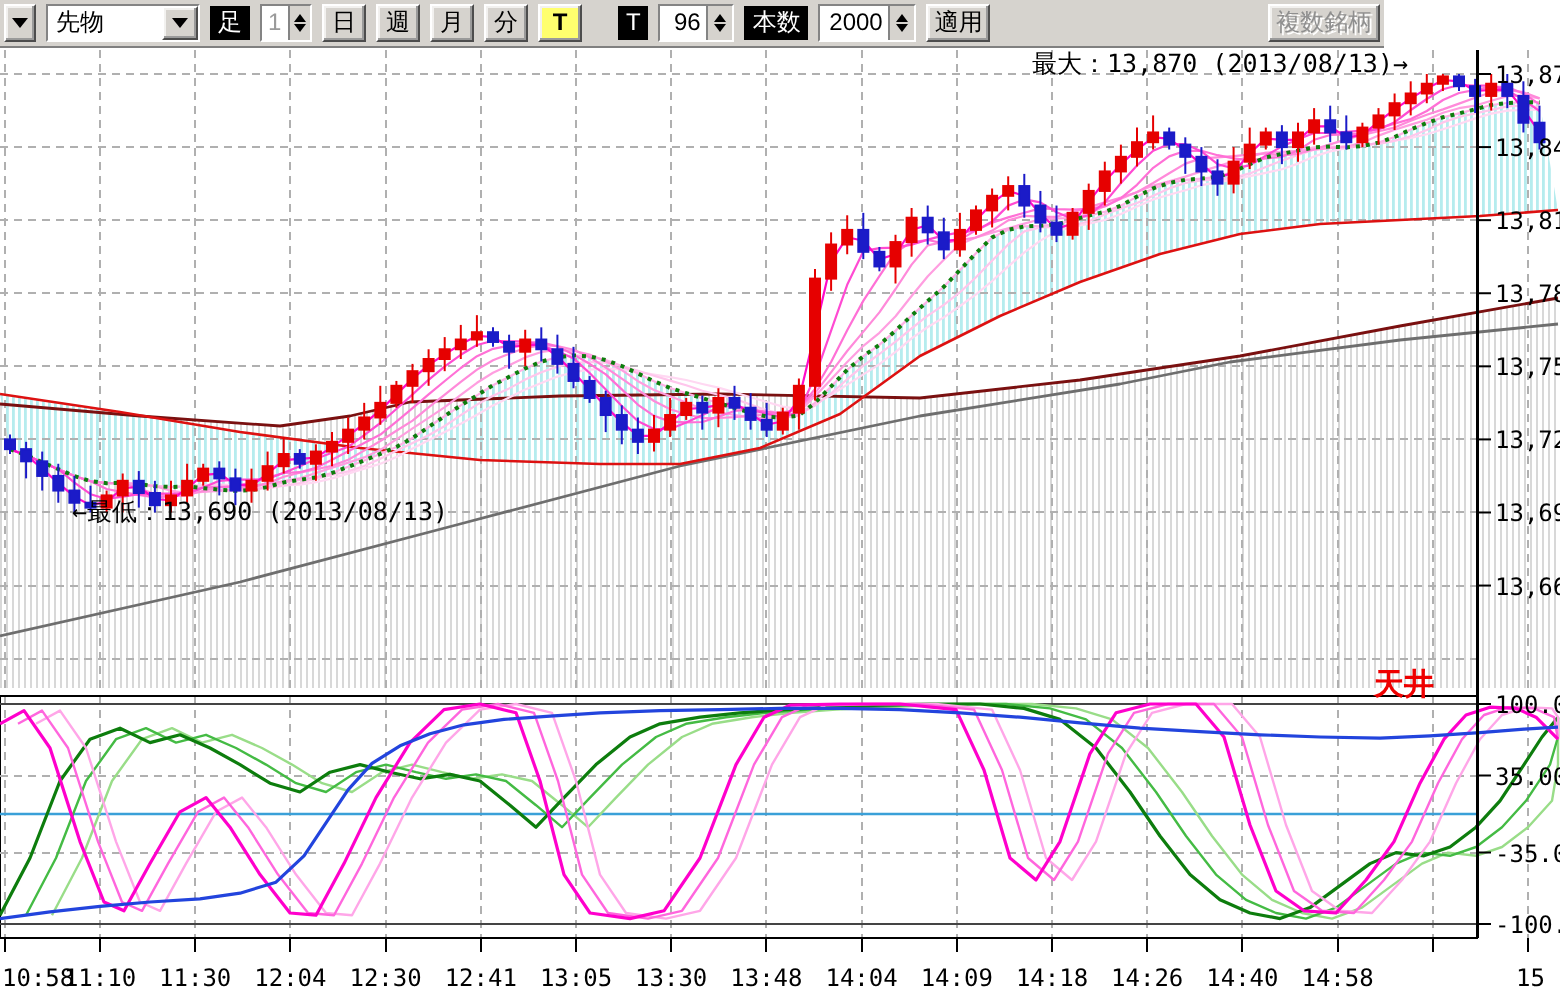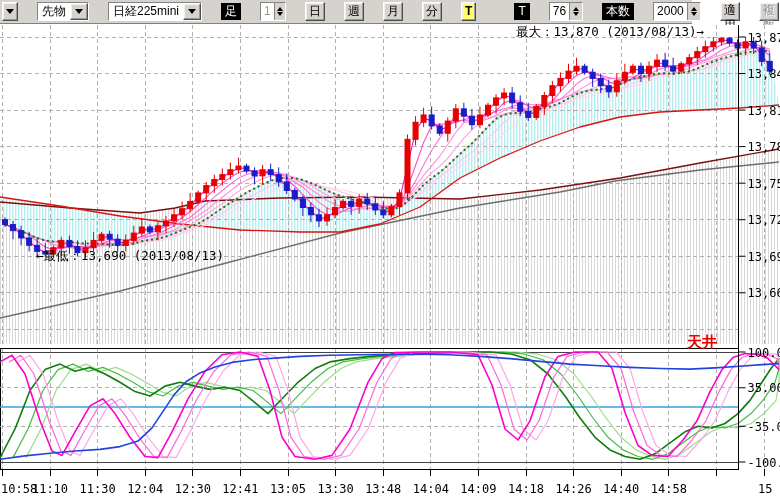--- a/index.html
+++ b/index.html
@@ -1,20 +1,20 @@
 <!DOCTYPE html>
 <html><head>
 <meta charset="utf-8">
 <style>
   html,body{margin:0;padding:0;background:#fff;}
   body{width:780px;height:500px;position:relative;overflow:hidden;
        font-family:"Liberation Sans", sans-serif;-webkit-font-smoothing:none;}
   
   .toolbar{position:absolute;left:0;top:0;width:692px;height:24px;background:#d6d3ce;
-           border-bottom:1px solid #808080;display:flex;align-items:center;padding:0 2px;box-sizing:border-box;gap:19px;}
+           border-bottom:1px solid #808080;display:flex;align-items:center;padding:0 2px;box-sizing:border-box;gap:5px;}
   .raised{background:#d6d3ce;border:1px solid;border-color:#ffffff #4d4d4d #4d4d4d #ffffff;
           box-shadow:inset -1px -1px 0 #9a9a9a, inset 1px 1px 0 #f2f1ef;}
   .sunken{background:#fff;border:1px solid;border-color:#848484 #ffffff #ffffff #848484;
           box-shadow:inset 1px 1px 0 #bdbdbd;}
   .btn{height:19px;font-size:12px;line-height:15px;text-align:center;padding:0 3px;cursor:default;
        font-family:"Liberation Sans",sans-serif;color:#000;box-sizing:border-box;}
   .menu-btn{width:16px;display:flex;align-items:center;justify-content:center;}
   .arrow-down{width:0;height:0;border-left:4px solid transparent;border-right:4px solid transparent;border-top:5px solid #000;display:inline-block;}
   .combo{height:19px;display:flex;box-sizing:border-box;align-items:stretch;}
   .combo .val{flex:1;font-size:12px;line-height:17px;padding:0 4px;background:#fff;white-space:nowrap;overflow:hidden;}
@@ -43,43 +43,37 @@
 <div class="toolbar">
   <button class="btn raised menu-btn">
     <span class="arrow-down"></span>
   </button>
   <div class="combo sunken" style="width:77px">
     <span class="val">先物</span>
     <span class="drop raised">
         <span class="arrow-down"></span>
       </span>
   </div>
-  <div class="combo sunken" style="width:98px">
-    <span class="val">日経225mini</span>
-    <span class="drop raised">
-        <span class="arrow-down"></span>
-      </span>
-  </div>
   <span class="blk">足</span>
   <div class="spin sunken" style="width:26px">
     <span class="sval dis">1</span>
     <span class="sctl">
         <span class="tri-up"></span>
         <span class="tri-dn"></span>
       </span>
   </div>
   <button class="btn raised tbtn">日</button>
   <button class="btn raised tbtn">週</button>
   <button class="btn raised tbtn">月</button>
   <button class="btn raised tbtn">分</button>
   <button class="btn raised tbtn ybtn">T</button>
   <span class="gap8"></span>
   <span class="blk">T</span>
   <div class="spin sunken" style="width:38px">
-    <span class="sval">76</span>
+    <span class="sval">96</span>
     <span class="sctl">
         <span class="tri-up"></span>
         <span class="tri-dn"></span>
       </span>
   </div>
   <span class="blk">本数</span>
   <div class="spin sunken" style="width:49px">
     <span class="sval">2000</span>
     <span class="sctl">
         <span class="tri-up"></span>

